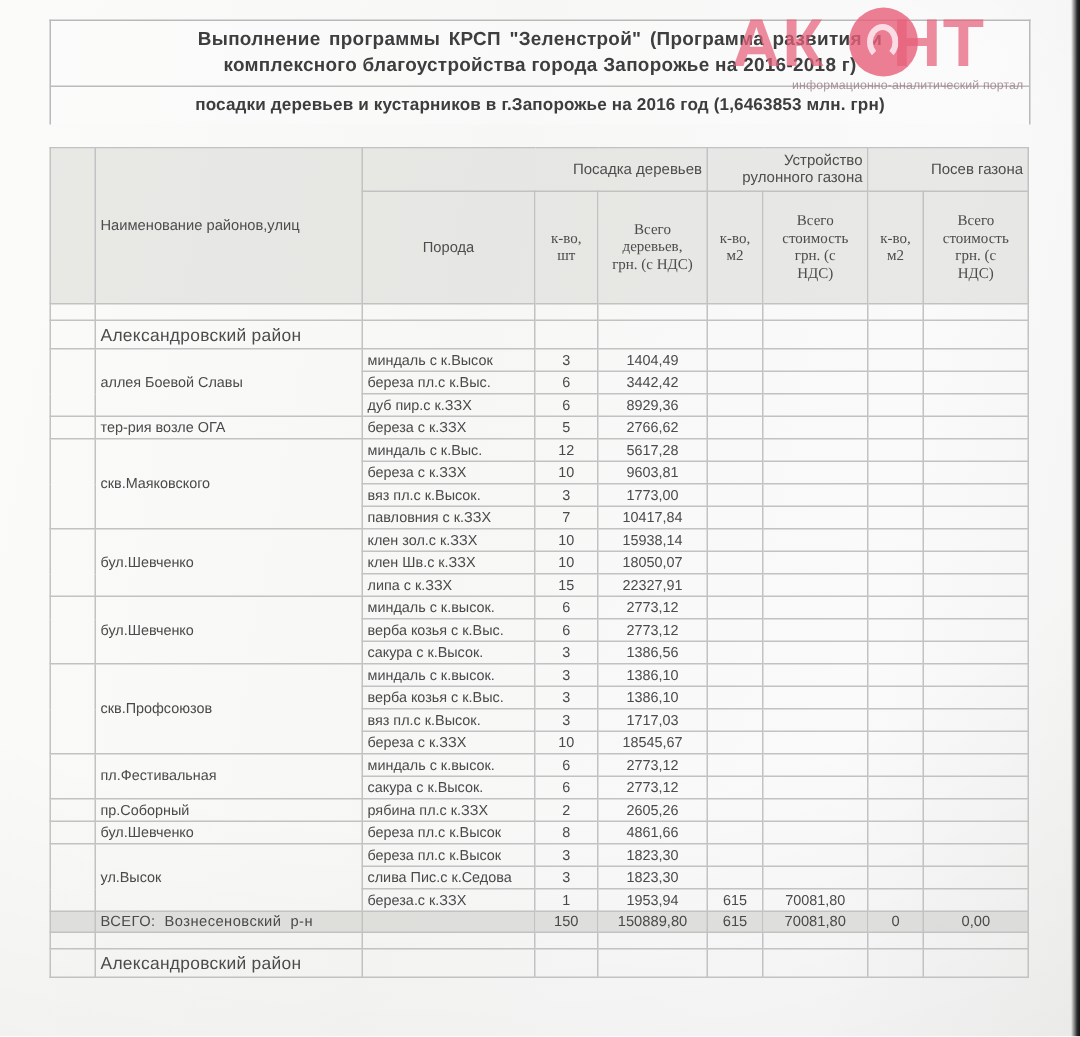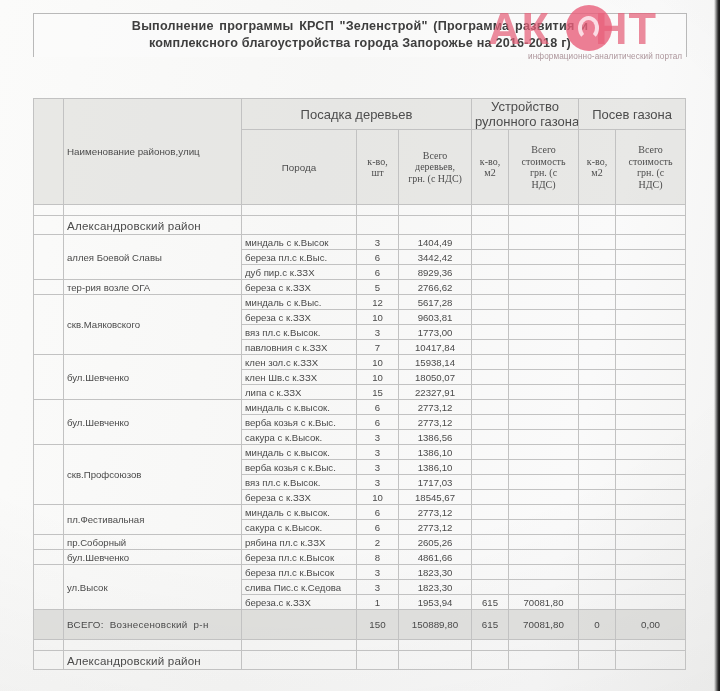--- a/index.html
+++ b/index.html
@@ -160,25 +160,26 @@
   .hdr-sans {
     font-family: "Liberation Sans", sans-serif;
     font-size: 9.8px;
   }
   .hdr-left {
     text-align: left;
     padding-left: 7px;
     margin-top: 40px;
   }
   .hdr-grp {
-    font-size: 13px;
+    font-size: 10px;
+    text-align: right;
   }
 
   tr.r { height: 15px; }
-  tr.r-thin { height: 30px; }
+  tr.r-thin { height: 14px; }
   tr.r-blank { height: 11px; }
   tr.r-district { height: 19px; }
 
   .c-num  { text-align: center; }
   .c-cost { text-align: center; }
   .c-name { text-align: left; padding-left: 6px; }
   .c-sp   { text-align: left; padding-left: 4px; }
 
   .district-name {
     font-size: 11.6px;
@@ -201,20 +202,21 @@
 </head>
 <body>
 
 <div id="page">
 
   <div id="paper-tint"></div>
 
   <div id="title-block">
     <div class="title-line1">Выполнение программы КРСП "Зеленстрой"  (Программа развития и</div>
     <div class="title-line2">комплексного благоустройства города Запорожье на 2016-2018 г)</div>
+    <div class="subtitle-row">посадки  деревьев и кустарников в г.Запорожье  на 2016 год (1,6463853 млн. грн)</div>
   </div>
 
   <div id="watermark">
     <div id="wm-text"><span>АК</span><span style="opacity:0">X</span><span style="margin-left:14px">НТ</span></div>
     <div id="wm-ring"></div>
     <div id="wm-sub">информационно-аналитический портал</div>
   </div>
 
   <table id="grid">
     <colgroup>

